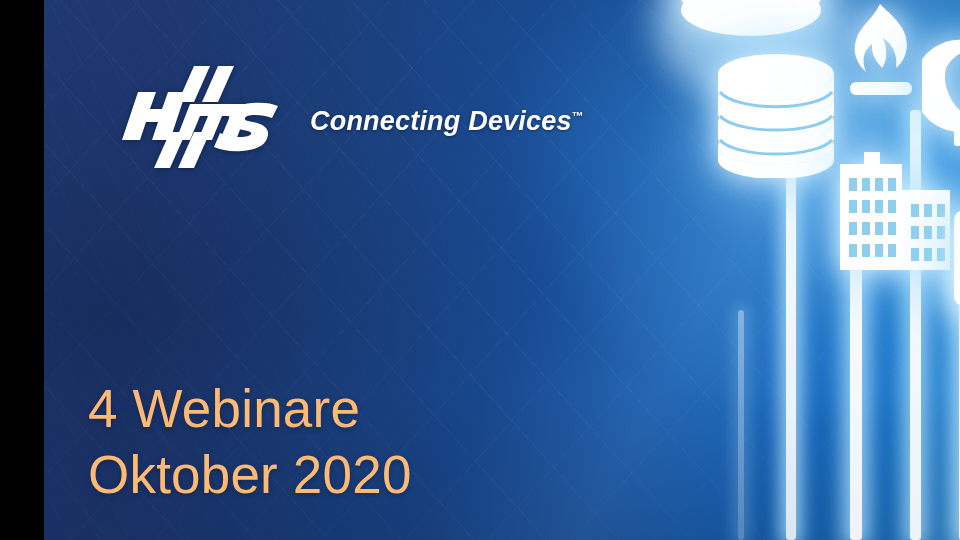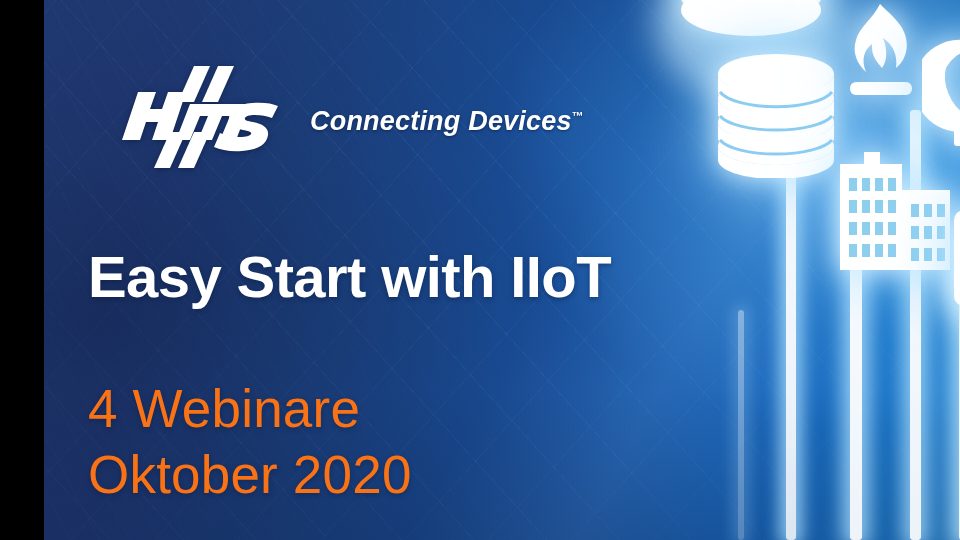--- a/index.html
+++ b/index.html
@@ -128,21 +128,21 @@
     font-size: 58px;
     font-weight: bold;
     letter-spacing: -0.6px;
     line-height: 1;
     white-space: nowrap;
     text-shadow: 0 2px 5px rgba(8,24,60,0.45);
   }
   .subline {
     position: absolute;
     left: 44px;
-    color: #f97316;
+    color: #fdba74;
     font-size: 53px;
     font-weight: 300;
     letter-spacing: 0.2px;
     line-height: 1;
     white-space: nowrap;
     text-shadow: 0 2px 5px rgba(8,24,60,0.40);
   }
   .subline-1 { top: 382px; }
   .subline-2 { top: 448px; }
 </style>
@@ -296,17 +296,16 @@
           <path d="M160,44 c-6,-3 -16,-4 -26,-3 c-14,1 -22,7 -23,15 c-1,7 5,10 14,12 c6,1 9,2 8,4 c-1,2 -5,3 -11,3 c-8,0 -15,-2 -20,-4 l-6,14 c7,3 17,5 28,4 c16,-1 25,-7 26,-16 c1,-7 -5,-11 -15,-13 c-6,-1 -9,-2 -8,-4 c1,-2 4,-3 10,-3 c6,0 12,1 17,3 Z"></path>
         </g>
       </svg>
     </div>
   </div>
 
   <div class="tagline">
     <span>Connecting Devices</span><span class="tm">™</span>
   </div>
 
-  <div class="headline">Easy Start with IIoT</div>
   <div class="subline subline-1">4 Webinare</div>
   <div class="subline subline-2">Oktober 2020</div>
 
 </div>
 
 </body></html>

